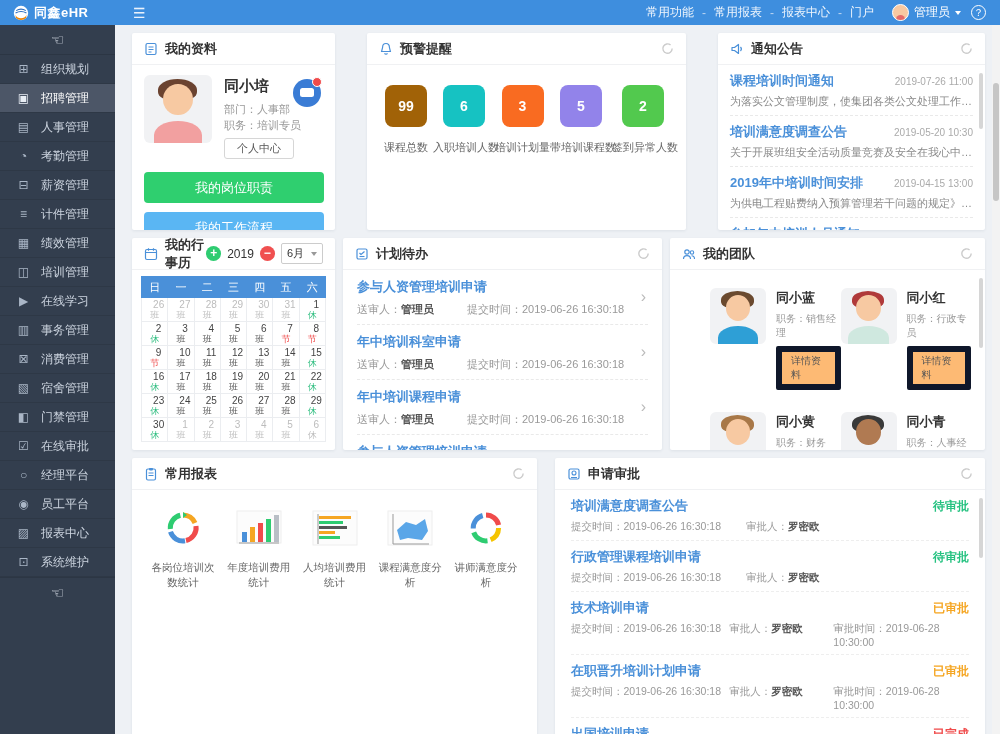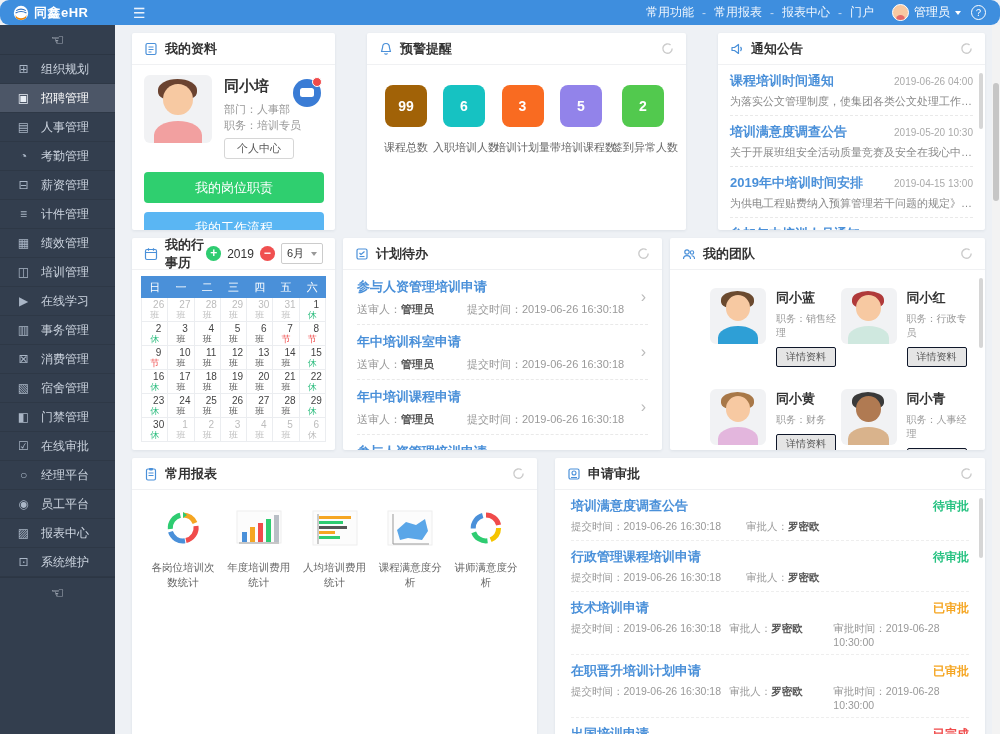--- a/index.html
+++ b/index.html
@@ -2,21 +2,21 @@
 <html><head>
 <meta charset="utf-8">
 <style>
   * { margin:0; padding:0; box-sizing:border-box; }
   html,body { background:#dfe3e8; }
   .app { position:relative; width:1000px; height:734px; overflow:hidden; background:#eef1f5;
          font-family:"Liberation Sans","DejaVu Sans",sans-serif; }
 
   
   .topbar { position:absolute; top:0; left:0; right:0; height:25px; background:#3e8ede;
-            display:flex; align-items:center; color:#fff; z-index:20;border-radius:9px; }
+            display:flex; align-items:center; color:#fff; z-index:20; }
   .logo-wrap { width:115px; display:flex; align-items:center; padding-left:13px; gap:5px; }
   .logo-ic { width:16px; height:16px; flex:0 0 16px; }
   .logo-text { font-size:13px; font-weight:bold; letter-spacing:.5px; white-space:nowrap; }
   .hamburger { margin-left:18px; font-size:14px; line-height:1; cursor:pointer; color:#eaf2fc; }
   .top-spacer { flex:1; }
   .top-nav { display:flex; align-items:center; font-size:12px; color:#f0f6fd; }
   .nav-item { cursor:pointer; padding:0 2px; }
   .nav-sep { color:#bcd6f2; margin:0 6px; }
   .top-user { display:flex; align-items:center; margin-left:16px; margin-right:10px; gap:5px; }
   .mini-avatar { width:17px; height:17px; border-radius:50%; background:#f7c9a2; position:relative; overflow:hidden; border:1px solid #fff; }
@@ -120,22 +120,22 @@
   .t-meta b { color:#555; font-weight:bold; }
   .t-chev { position:absolute; right:2px; top:50%; transform:translateY(-50%); color:#bbb; font-size:16px; }
 
   
   .team-body { padding:18px 14px 0 40px; display:grid; grid-template-columns:1fr 1fr; row-gap:22px; overflow:hidden; flex:1; }
   .member { display:flex; }
   .m-av { width:56px; height:56px; }
   .m-info { margin-left:10px; padding-top:1px; }
   .m-name { font-size:13px; font-weight:bold; color:#333; }
   .m-job { font-size:10px; color:#999; margin:5px 0 6px; }
-  .m-btn { display:inline-block; font-size:10px; color:#555; border:1px solid #0f172a; border-radius:2px;
-           padding:2px 9px; background:#e5e5e5; cursor:pointer; }
+  .m-btn { display:inline-block; font-size:10px; color:#555; border:6px solid #0f172a; border-radius:2px;
+           padding:2px 9px; background:#fdba74; cursor:pointer; }
 
   
   .reports-body { display:flex; justify-content:space-between; padding:20px 18px 0; }
   .report-item { width:66px; text-align:center; cursor:pointer; }
   .report-ic { display:inline-block; }
   .report-label { margin-top:8px; font-size:10.5px; color:#666; line-height:15px; }
 
   
   .approvals-body { padding:0 16px; overflow:hidden; flex:1; }
   .ap-row { padding:7px 0 6px; border-bottom:1px dashed #eee; cursor:pointer; }
@@ -342,21 +342,21 @@
           <span class="refresh">
               <svg width="13" height="13" viewBox="0 0 14 14">
                 <path d="M12 7a5 5 0 1 1-1.7-3.7" fill="none" stroke="#ccc" stroke-width="1.5"></path>
               </svg>
             </span>
         </div>
         <div class="notices-body">
             <div class="notice-row">
               <div class="n-head">
                 <span class="n-title">课程培训时间通知</span>
-                <span class="n-time">2019-06-26 04:00</span>
+                <span class="n-time">2019-07-26 11:00</span>
               </div>
               <div class="n-body">为落实公文管理制度，使集团各类公文处理工作达到规范化、制度化，流程化，提高公文处理的质量…</div>
             </div>
             <div class="notice-row">
               <div class="n-head">
                 <span class="n-title">培训满意度调查公告</span>
                 <span class="n-time">2019-05-20 10:30</span>
               </div>
               <div class="n-body">关于开展班组安全活动质量竞赛及安全在我心中演讲比赛的通知 局属各单位、科室为实现我局“一…</div>
             </div>

